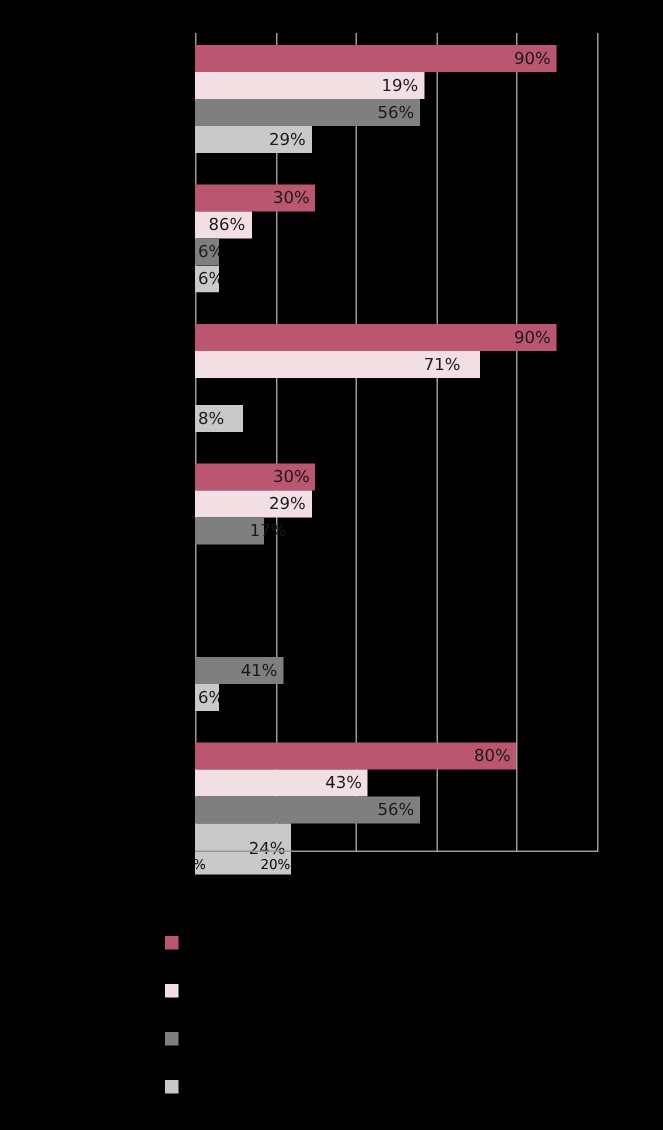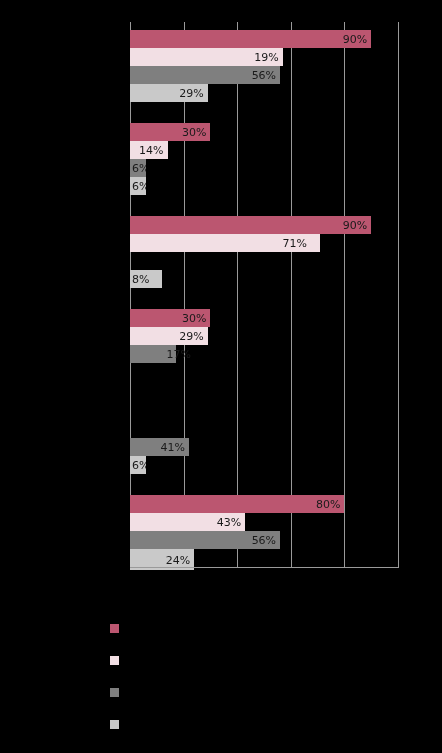--- a/index.html
+++ b/index.html
@@ -175,21 +175,21 @@
           <div class="bar-rect" style="width: 77.72px; background: rgb(201, 201, 201);"></div>
           <div class="bar-value">29%</div>
         </div>
         <div class="cat-label" style="top: 38px;"></div>
         <div class="bar" style="top: 101px; height: 18px; width: 80.4px;">
           <div class="bar-rect" style="width: 80.4px; background: rgb(187, 86, 112);"></div>
           <div class="bar-value">30%</div>
         </div>
         <div class="bar" style="top: 119px; height: 18px; width: 37.52px;">
           <div class="bar-rect" style="width: 37.52px; background: rgb(242, 223, 228);"></div>
-          <div class="bar-value">14%</div>
+          <div class="bar-value">86%</div>
         </div>
         <div class="bar" style="top: 137px; height: 18px; width: 16.08px; overflow: hidden;">
           <div class="bar-rect" style="width: 16.08px; background: rgb(127, 127, 127);"></div>
           <div class="bar-value" style="right: auto; left: 2px;">6%</div>
         </div>
         <div class="bar" style="top: 155px; height: 18px; width: 16.08px; overflow: hidden;">
           <div class="bar-rect" style="width: 16.08px; background: rgb(201, 201, 201);"></div>
           <div class="bar-value" style="right: auto; left: 2px;">6%</div>
         </div>
         <div class="cat-label" style="top: 131px;"></div>
@@ -236,21 +236,21 @@
           <div class="bar-value">80%</div>
         </div>
         <div class="bar" style="top: 491px; height: 18px; width: 115.24px;">
           <div class="bar-rect" style="width: 115.24px; background: rgb(242, 223, 228);"></div>
           <div class="bar-value">43%</div>
         </div>
         <div class="bar" style="top: 509px; height: 18px; width: 150.08px;">
           <div class="bar-rect" style="width: 150.08px; background: rgb(127, 127, 127);"></div>
           <div class="bar-value">56%</div>
         </div>
-        <div class="bar" style="top: 527px; height: 21px; width: 64.32px;">
+        <div class="bar" style="top: 527px; height: 34px; width: 64.32px;">
           <div class="bar-rect" style="width: 64.32px; background: rgb(201, 201, 201);"></div>
           <div class="bar-value">24%</div>
         </div>
         <div class="cat-label" style="top: 503px;"></div>
       </div>
     <div class="axis-baseline"></div>
   </div>
 
   <div id="tick-layer">
       <div class="tick-label" style="left: 130px; top: 572px;">0%</div>

